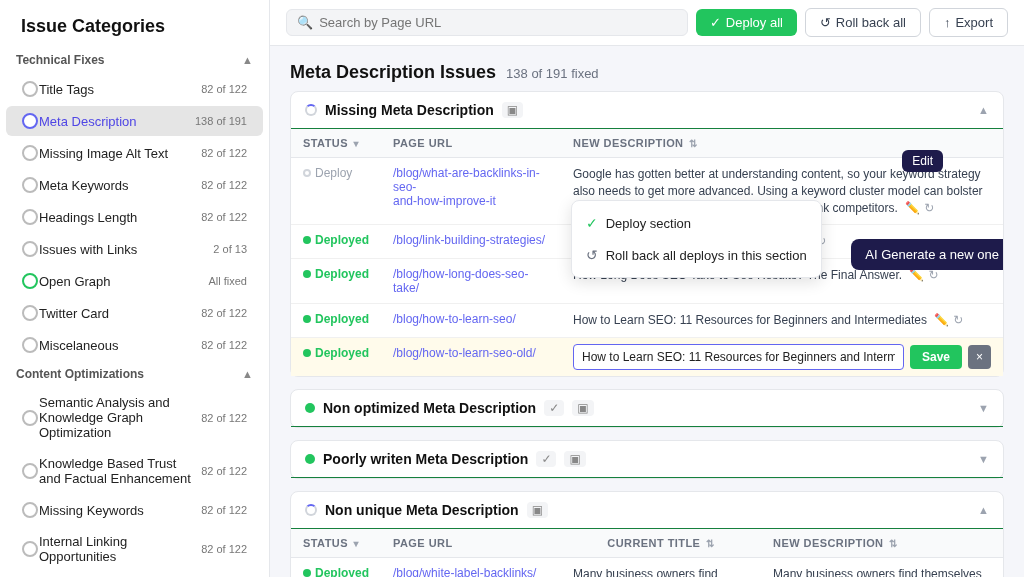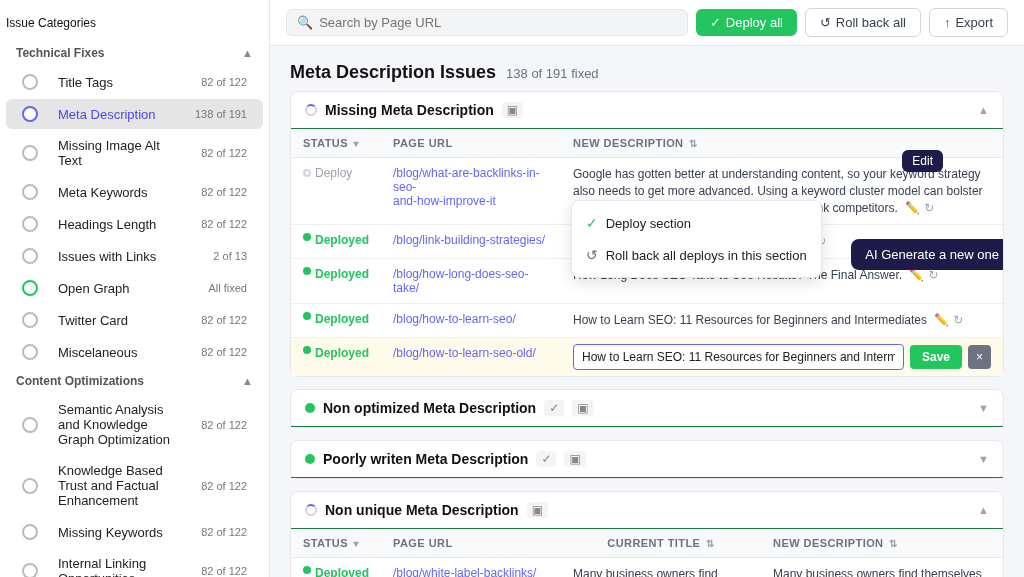--- a/index.html
+++ b/index.html
@@ -1,23 +1,23 @@
 <!DOCTYPE html>
 <html><head>
   <meta charset="utf-8">
   <style>
     * { box-sizing: border-box; margin: 0; padding: 0; }
     body { font-family: -apple-system, BlinkMacSystemFont, 'Segoe UI', sans-serif; font-size: 13px; background: #f5f6fa; color: #222; display: flex; height: 577px; overflow: hidden; }
 
     
     .sidebar { width: 270px; background: #fff; border-right: 1px solid #e5e7eb; display: flex; flex-direction: column; height: 100%; overflow-y: auto; flex-shrink: 0; }
-    .sidebar-title { font-size: 12px; font-weight: 400; padding: 16px 6px 10px; color: #111; }
+    .sidebar-title { font-size: 18px; font-weight: 700; padding: 16px 21px 10px; color: #111; }
     .sidebar-section-header { display: flex; justify-content: space-between; align-items: center; padding: 6px 16px; font-size: 12px; font-weight: 600; color: #555; }
     .sidebar-section-header .chevron { font-size: 11px; color: #888; }
-    .sidebar-item { display: flex; align-items: center; padding: 7px 16px; cursor: pointer; border-radius: 6px; margin: 1px 6px; gap: 20px; }
+    .sidebar-item { display: flex; align-items: center; padding: 7px 16px; cursor: pointer; border-radius: 6px; margin: 1px 6px; gap: 1px; }
     .sidebar-item.active { background: #e5e5e5; }
     .sidebar-item .item-icon { width: 16px; height: 16px; border-radius: 50%; border: 2px solid #bbb; flex-shrink: 0; }
     .sidebar-item .item-icon.green { border-color: #22c55e; background: #fff; }
     .sidebar-item .item-icon.blue { border-color: #6366f1; background: #fff; }
     .sidebar-item .item-label { flex: 1; font-size: 13px; color: #222; }
     .sidebar-item.active .item-label { color: #4f46e5; font-weight: 500; }
     .sidebar-item .item-badge { font-size: 11px; color: #777; white-space: nowrap; }
 
     
     .main { flex: 1; display: flex; flex-direction: column; overflow: hidden; }
@@ -44,21 +44,21 @@
     .chevron-icon { color: #9ca3af; font-size: 11px; margin-left: auto; }
 
     
     .table-wrap { overflow-x: auto; }
     table { width: 100%; border-collapse: collapse; }
     th { text-align: left; padding: 8px 12px; font-size: 11px; font-weight: 600; color: #6b7280; text-transform: uppercase; letter-spacing: 0.04em; background: #f9fafb; border-bottom: 1px solid #e5e7eb; }
     td { padding: 8px 12px; border-bottom: 1px solid #f0f0f0; vertical-align: top; font-size: 12px; color: #374151; }
     tr:last-child td { border-bottom: none; }
 
     .status-deploy { color: #9ca3af; font-size: 12px; display: flex; align-items: center; gap: 4px; }
-    .status-deployed { color: #22c55e; font-size: 12px; font-weight: 600; display: flex; align-items: flex-start; gap: 4px; }
+    .status-deployed { color: #22c55e; font-size: 12px; font-weight: 600; display: flex; align-items: center; gap: 4px; }
     .status-dot-green { width: 8px; height: 8px; background: #22c55e; border-radius: 50%; }
     .status-dot-gray { width: 8px; height: 8px; background: transparent; border: 2px solid #d1d5db; border-radius: 50%; }
 
     .page-url { color: #6366f1; text-decoration: none; font-size: 12px; }
     .desc-text { font-size: 12px; color: #374151; line-height: 1.4; }
 
     .action-icons { display: inline-flex; align-items: center; gap: 4px; margin-left: 4px; }
     .action-icon { color: #9ca3af; font-size: 12px; cursor: pointer; }
 
     

